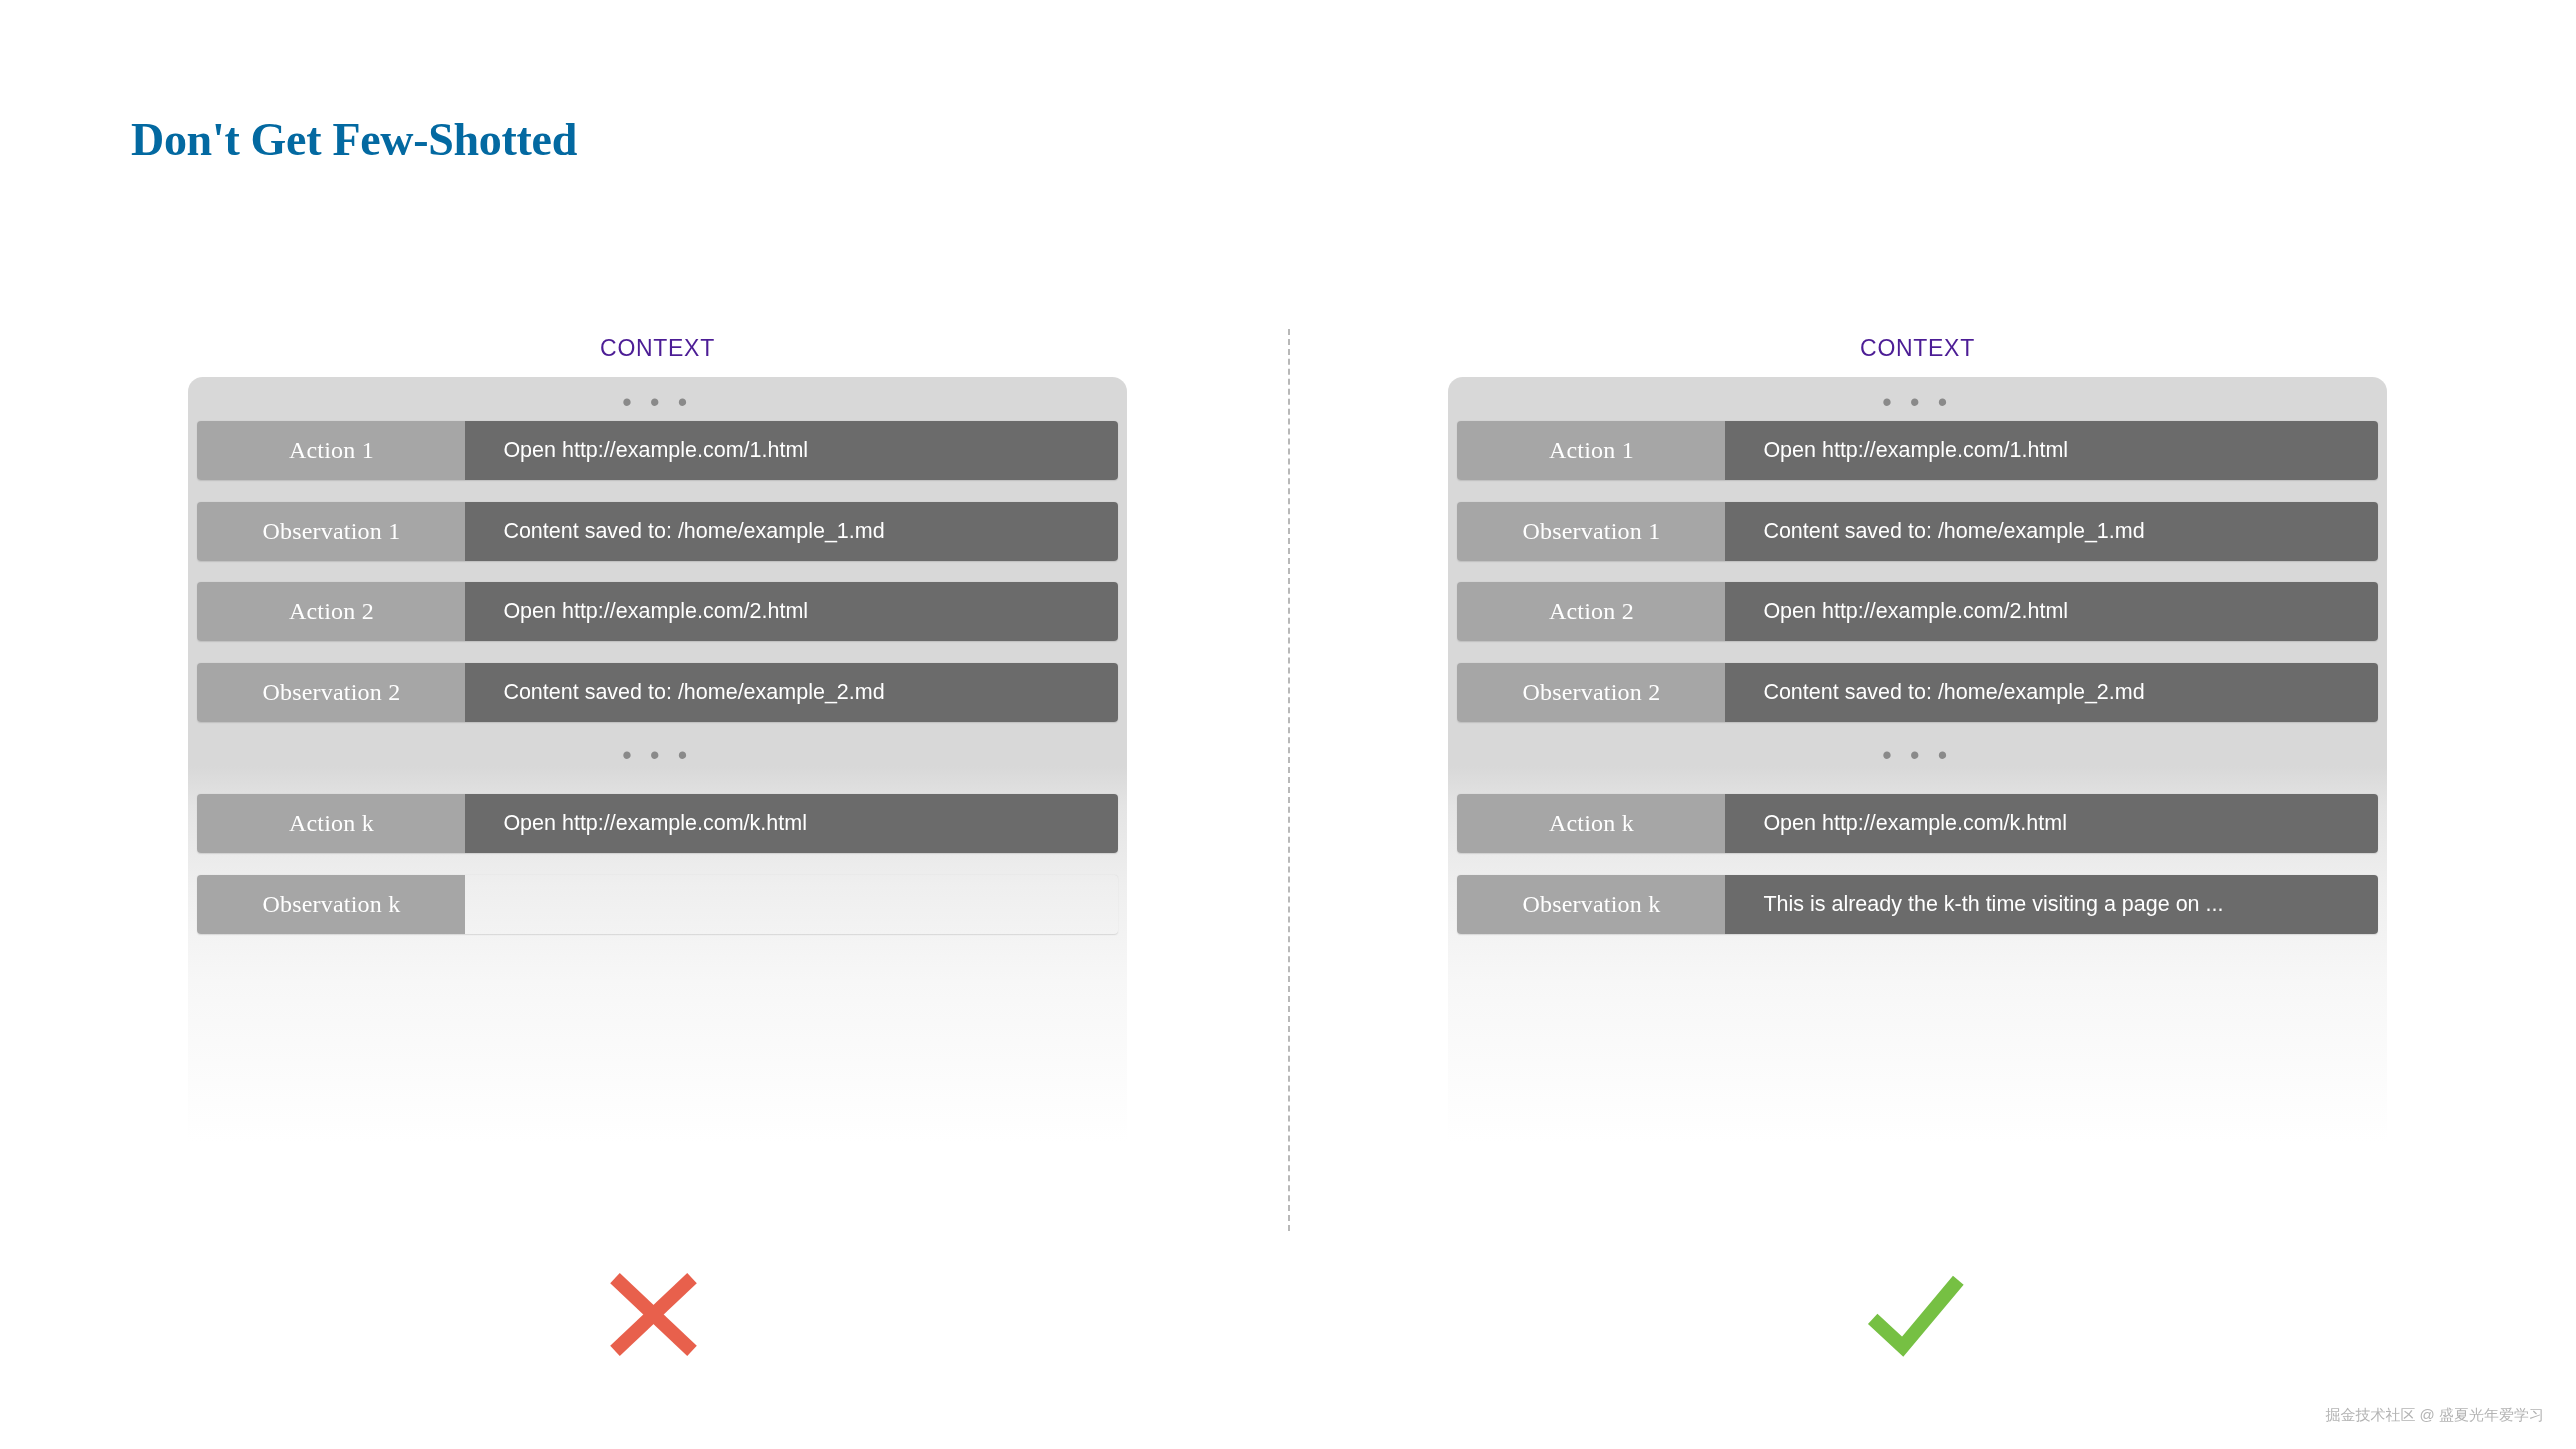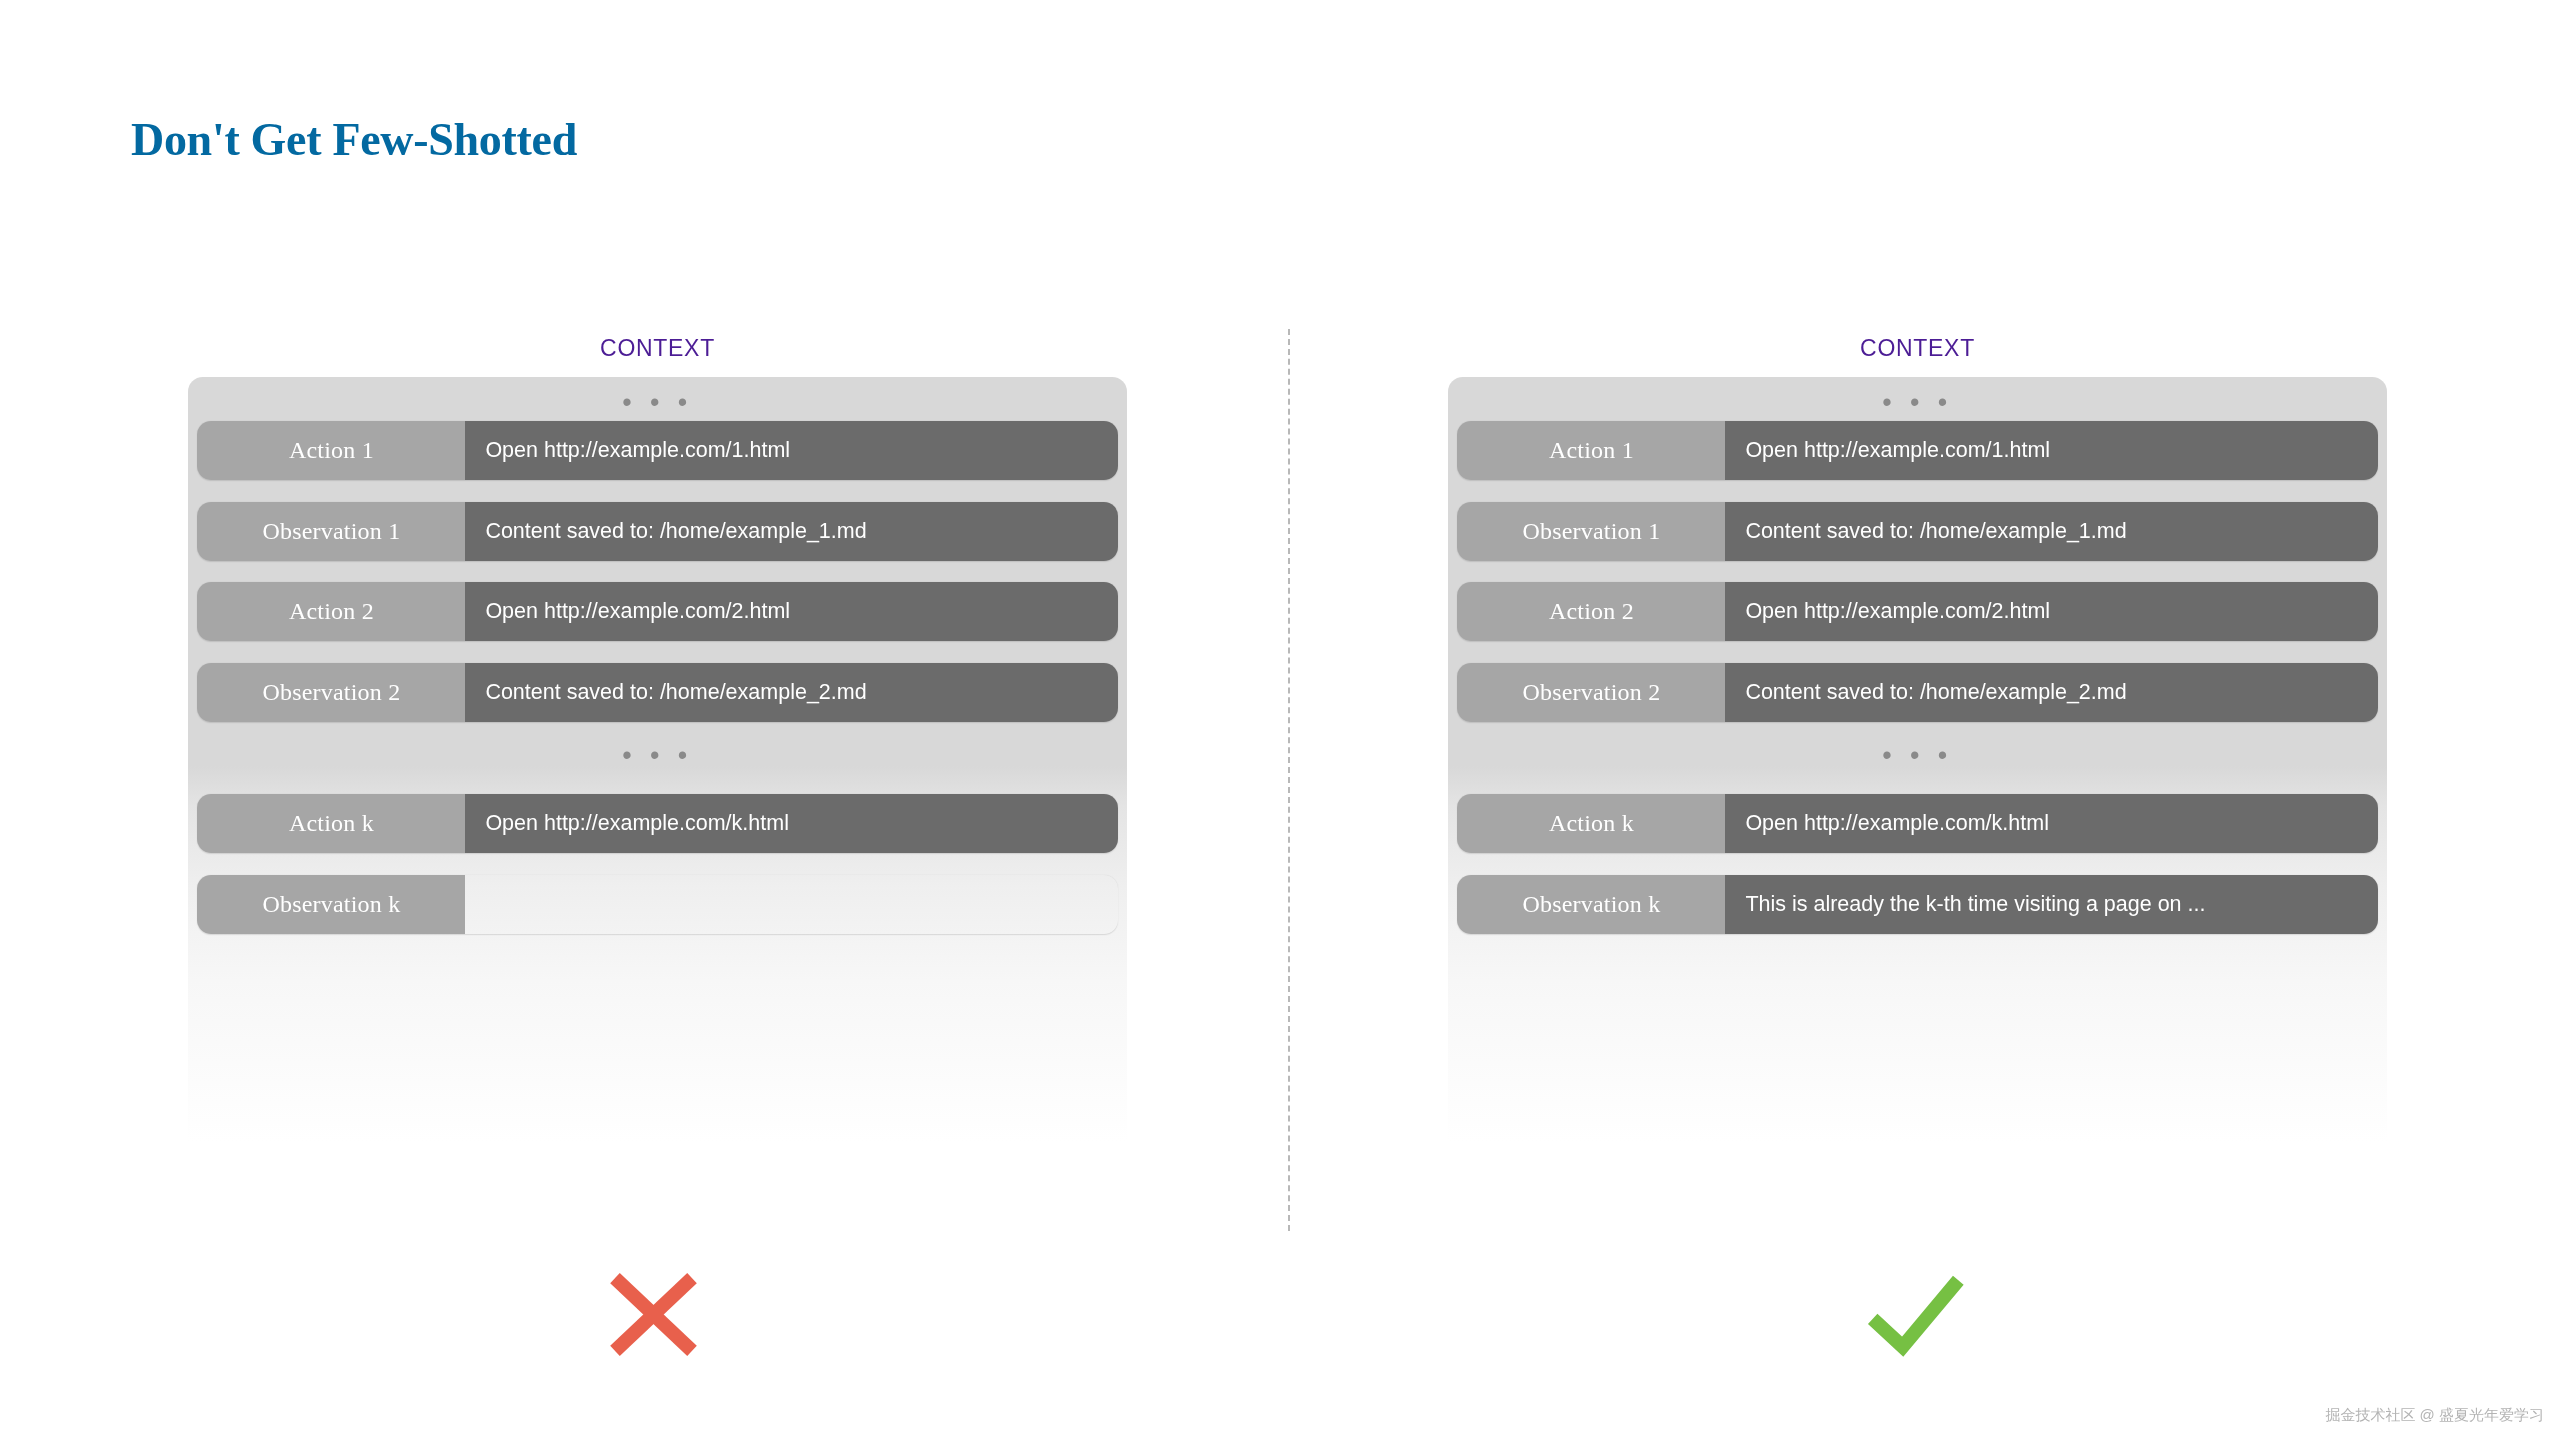--- a/index.html
+++ b/index.html
@@ -80,21 +80,21 @@
   .ellipsis span { display: inline-block; transform: translateY(-4px); }
 
   .rows {
     padding: 0 9.4px;
   }
 
   .row {
     display: flex;
     align-items: stretch;
     height: 59px;
-    border-radius: 14px;
+    border-radius: 4px;
     overflow: hidden;
     margin-bottom: 21.5px;
     box-shadow: 0 0.7px 1.3px rgba(0,0,0,0.12);
   }
   .row.tight { margin-bottom: 0; }
 
   .row-label {
     width: 268px;
     flex: 0 0 268px;
     background: #a6a6a6;
@@ -106,21 +106,21 @@
     font-family: "Liberation Serif", serif;
     letter-spacing: 0.2px;
   }
 
   .row-value {
     flex: 1 1 auto;
     background: #6b6b6b;
     color: #ffffff;
     display: flex;
     align-items: center;
-    padding-left: 20px;
+    padding-left: 38px;
     font-size: 21.5px;
     font-family: "Liberation Sans", sans-serif;
     white-space: nowrap;
     overflow: hidden;
   }
   .row-value.warn { color: #ffffff; }
 
   .verdict {
     position: absolute;
     top: 1261px;

